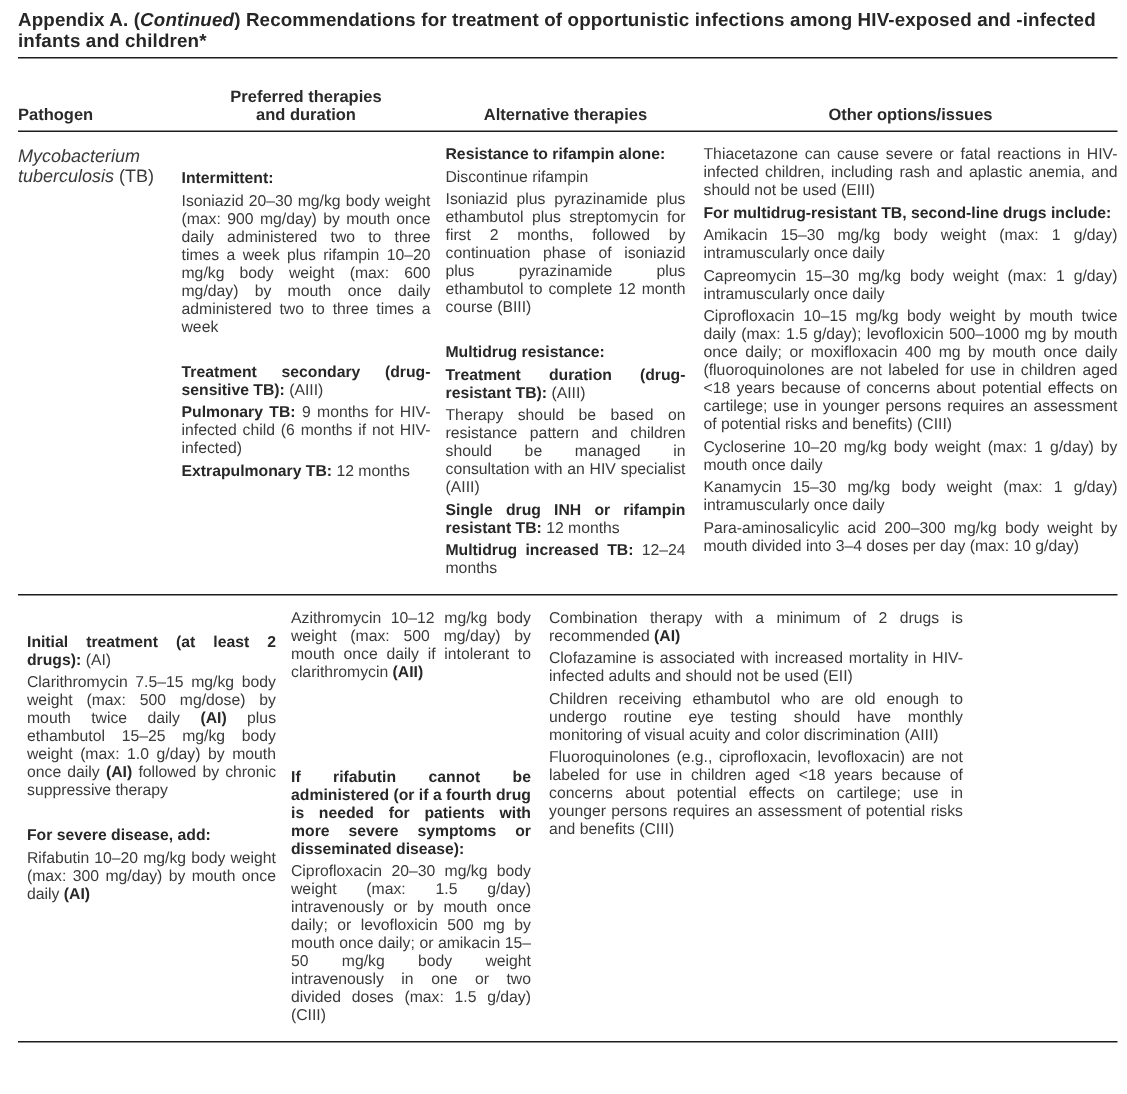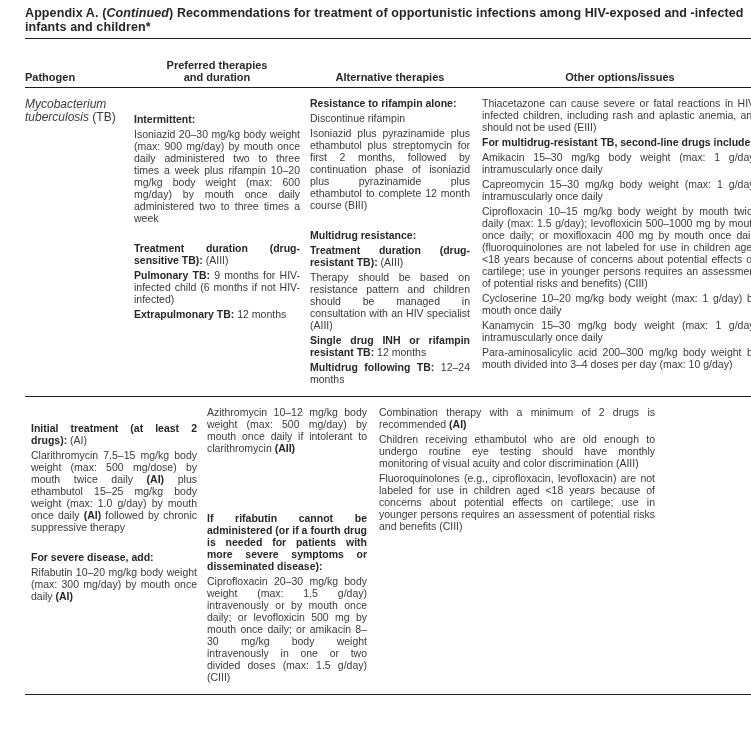--- a/index.html
+++ b/index.html
@@ -4,21 +4,21 @@
 <style>
   * { box-sizing: border-box; }
   html, body { margin: 0; padding: 0; }
   body {
     width: 751px; height: 729px;
     background: #ffffff;
     font-family: "Liberation Sans", sans-serif;
     color: #3a3a3a;
     overflow: hidden;
   }
-  .page { padding: 7px 6px 0 25px; width: 731px; }
+  .page { padding: 7px 6px 0 12px; width: 731px; }
 
   .title {
     width: 737px;
     font-size: 12.5px;
     line-height: 13.5px;
     font-weight: bold;
     color: #262626;
     letter-spacing: 0.1px;
   }
   .title i { font-style: italic; }
@@ -86,34 +86,34 @@
   </div>
 
   <hr class="rule">
 
   <div class="colgrid trow trow-divided">
     <div class="c1 pathogen"><i>Mycobacterium tuberculosis</i><span> (TB)</span></div>
 
     <div class="c2">
       <p class="para"><b>Intermittent:</b></p>
       <p class="para">Isoniazid 20–30 mg/kg body weight (max: 900 mg/day) by mouth once daily administered two to three times a week plus rifampin 10–20 mg/kg body weight (max: 600 mg/day) by mouth once daily administered two to three times a week</p>
-      <p class="para gap"><b>Treatment duration (drug-sensitive TB):</b> (AIII)</p>
+      <p class="para gap"><b>Treatment secondary (drug-sensitive TB):</b> (AIII)</p>
       <p class="para"><b>Pulmonary TB:</b> 9 months for HIV-infected child (6 months if not HIV-infected)</p>
       <p class="para"><b>Extrapulmonary TB:</b> 12 months</p>
     </div>
 
     <div class="c3">
       <p class="para"><b>Resistance to rifampin alone:</b></p>
       <p class="para">Discontinue rifampin</p>
       <p class="para">Isoniazid plus pyrazinamide plus ethambutol plus streptomycin for first 2 months, followed by continuation phase of isoniazid plus pyrazinamide plus ethambutol to complete 12 month course (BIII)</p>
       <p class="para gap"><b>Multidrug resistance:</b></p>
       <p class="para"><b>Treatment duration (drug-resistant TB):</b> (AIII)</p>
       <p class="para">Therapy should be based on resistance pattern and children should be managed in consultation with an HIV specialist (AIII)</p>
       <p class="para"><b>Single drug INH or rifampin resistant TB:</b> 12 months</p>
-      <p class="para"><b>Multidrug following TB:</b> 12–24 months</p>
+      <p class="para"><b>Multidrug increased TB:</b> 12–24 months</p>
     </div>
 
     <div class="c4">
       <p class="para">Thiacetazone can cause severe or fatal reactions in HIV-infected children, including rash and aplastic anemia, and should not be used (EIII)</p>
       <p class="para"><b>For multidrug-resistant TB, second-line drugs include:</b></p>
       <p class="para">Amikacin 15–30 mg/kg body weight (max: 1 g/day) intramuscularly once daily</p>
       <p class="para">Capreomycin 15–30 mg/kg body weight (max: 1 g/day) intramuscularly once daily</p>
       <p class="para">Ciprofloxacin 10–15 mg/kg body weight by mouth twice daily (max: 1.5 g/day); levofloxicin 500–1000 mg by mouth once daily; or moxifloxacin 400 mg by mouth once daily (fluoroquinolones are not labeled for use in children aged &lt;18 years because of concerns about potential effects on cartilege; use in younger persons requires an assessment of potential risks and benefits) (CIII)</p>
       <p class="para">Cycloserine 10–20 mg/kg body weight (max: 1 g/day) by mouth once daily</p>
       <p class="para">Kanamycin 15–30 mg/kg body weight (max: 1 g/day) intramuscularly once daily</p>
@@ -126,23 +126,24 @@
     <div class="c2">
       <p class="para"><b>Initial treatment (at least 2 drugs):</b> (AI)</p>
       <p class="para">Clarithromycin 7.5–15 mg/kg body weight (max: 500 mg/dose) by mouth twice daily <b>(AI)</b> plus ethambutol 15–25 mg/kg body weight (max: 1.0 g/day) by mouth once daily <b>(AI)</b> followed by chronic suppressive therapy</p>
       <p class="para gap"><b>For severe disease, add:</b></p>
       <p class="para">Rifabutin 10–20 mg/kg body weight (max: 300 mg/day) by mouth once daily <b>(AI)</b></p>
     </div>
 
     <div class="c3">
       <p class="para">Azithromycin 10–12 mg/kg body weight (max: 500 mg/day) by mouth once daily if intolerant to clarithromycin <b>(AII)</b></p>
       <p class="para biggap"><b>If rifabutin cannot be administered (or if a fourth drug is needed for patients with more severe symptoms or disseminated disease):</b></p>
-      <p class="para">Ciprofloxacin 20–30 mg/kg body weight (max: 1.5 g/day) intravenously or by mouth once daily; or levofloxicin 500 mg by mouth once daily; or amikacin 8–30 mg/kg body weight intravenously in one or two divided doses (max: 1.5 g/day) (CIII)</p>
+      <p class="para">Ciprofloxacin 20–30 mg/kg body weight (max: 1.5 g/day) intravenously or by mouth once daily; or levofloxicin 500 mg by mouth once daily; or amikacin 15–50 mg/kg body weight intravenously in one or two divided doses (max: 1.5 g/day) (CIII)</p>
     </div>
 
     <div class="c4">
       <p class="para">Combination therapy with a minimum of 2 drugs is recommended <b>(AI)</b></p>
+      <p class="para">Clofazamine is associated with increased mortality in HIV-infected adults and should not be used (EII)</p>
       <p class="para">Children receiving ethambutol who are old enough to undergo routine eye testing should have monthly monitoring of visual acuity and color discrimination (AIII)</p>
       <p class="para">Fluoroquinolones (e.g., ciprofloxacin, levofloxacin) are not labeled for use in children aged &lt;18 years because of concerns about potential effects on cartilege; use in younger persons requires an assessment of potential risks and benefits (CIII)</p>
     </div>
   </div>
 
 </div>
 
 </body></html>

